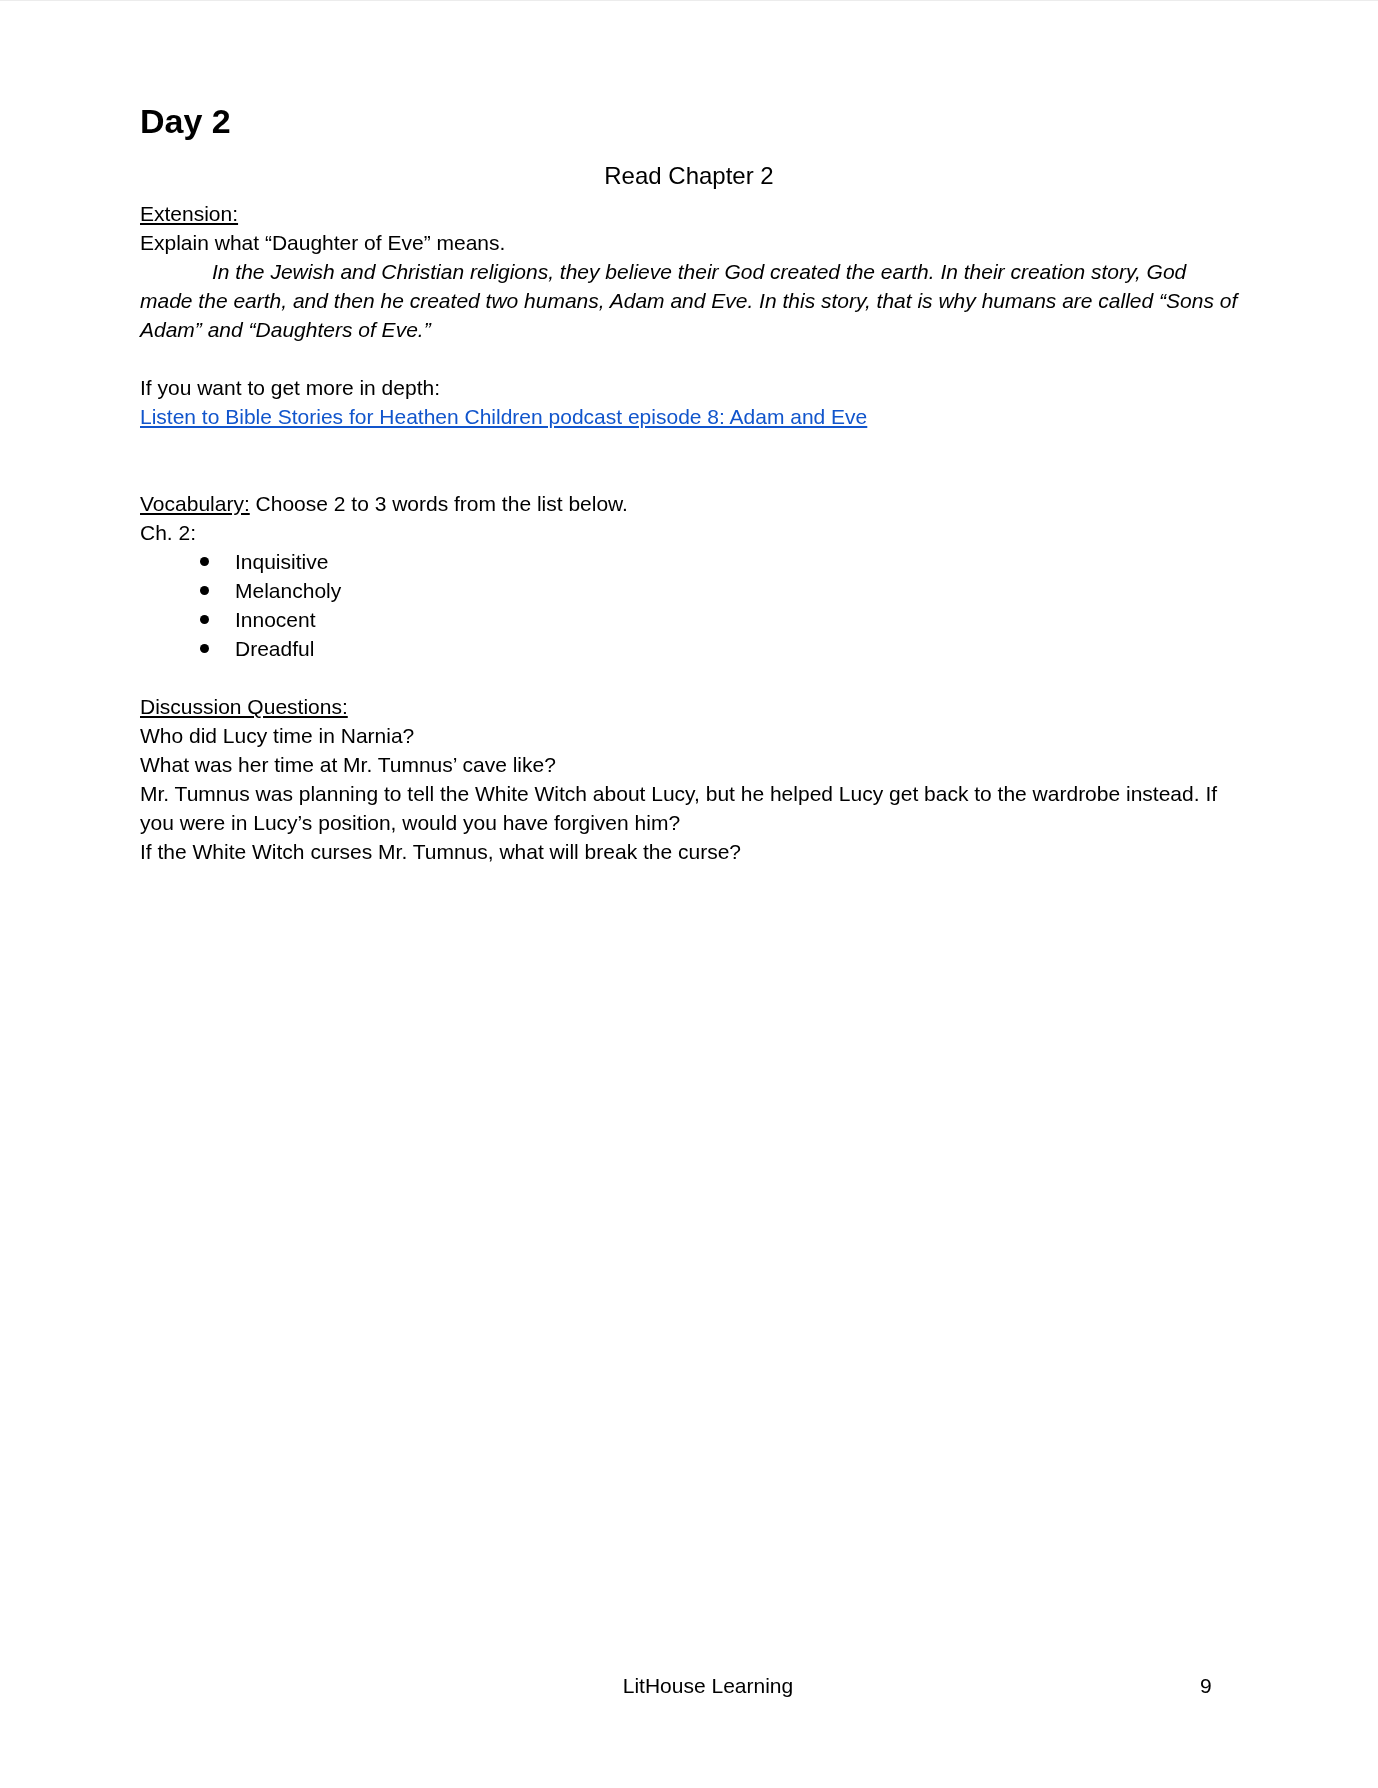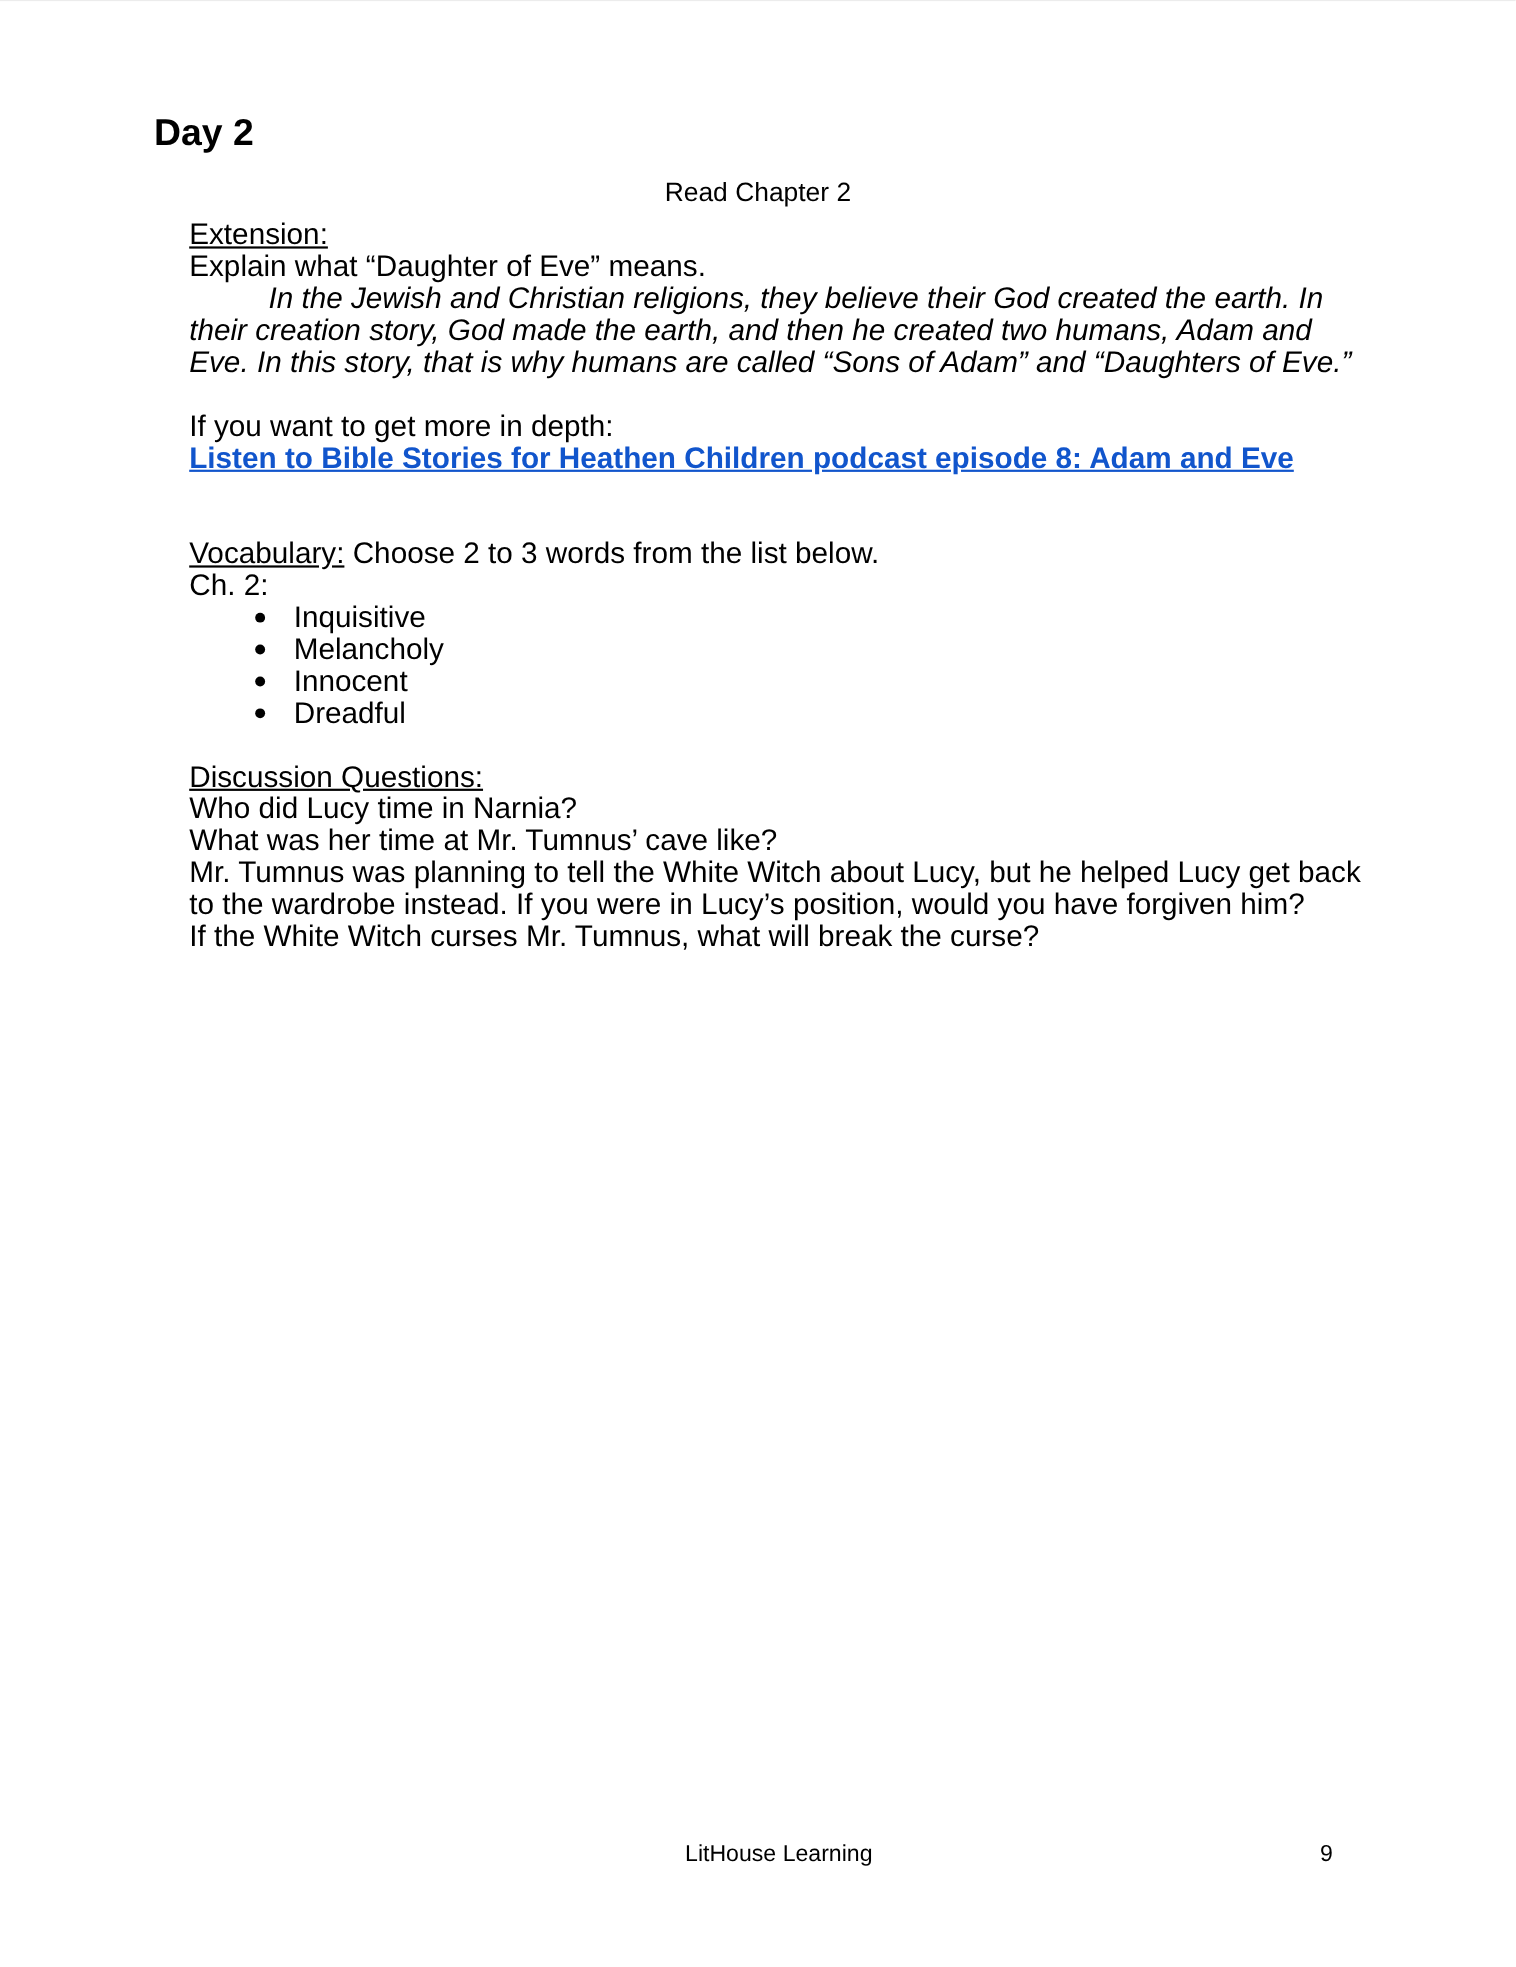--- a/index.html
+++ b/index.html
@@ -21,26 +21,26 @@
     font-weight: bold;
     line-height: 40px;
   }
   .doc-subtitle {
     margin-top: 20px;
     text-align: center;
     font-size: 24px;
     font-weight: normal;
     line-height: 30px;
   }
-  .body-text { font-size: 27px; line-height: 29px; margin-left: 32px; }
+  .body-text { font-size: 21px; line-height: 29px; }
   .first-block { margin-top: 8px; }
   .u { text-decoration: underline; }
   .em-para { font-style: italic; text-indent: 72px; }
   .blank-line { height: 29px; }
-  .doc-link { color: #1155cc; text-decoration: underline; cursor: pointer; font-weight: bold; }
+  .doc-link { color: #1155cc; text-decoration: underline; cursor: pointer; }
   .bullet-row { display: flex; padding-left: 60px; }
   .bullet-dot {
     flex: none;
     width: 9px; height: 9px;
     border-radius: 50%;
     background: #000000;
     margin-top: 10px;
   }
   .bullet-label { margin-left: 26px; }
   .footer-brand {

